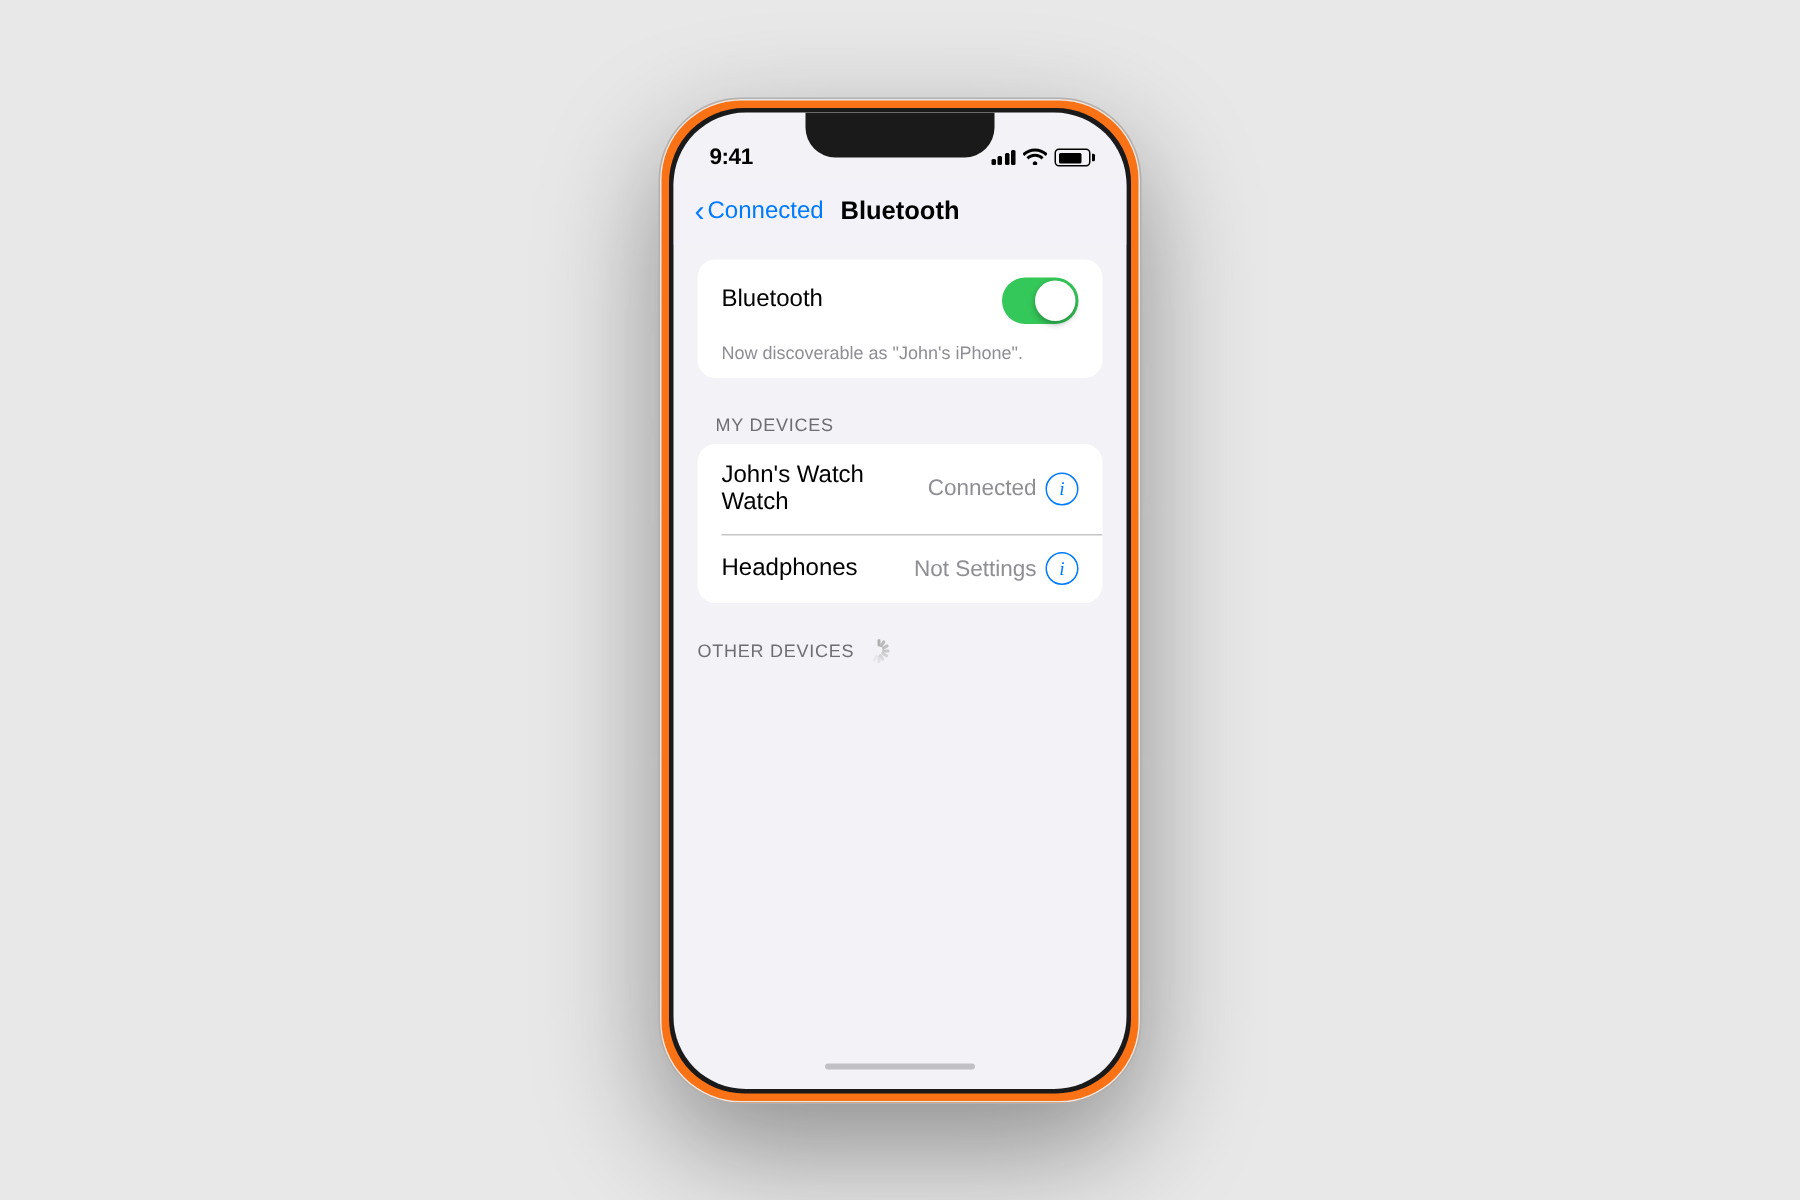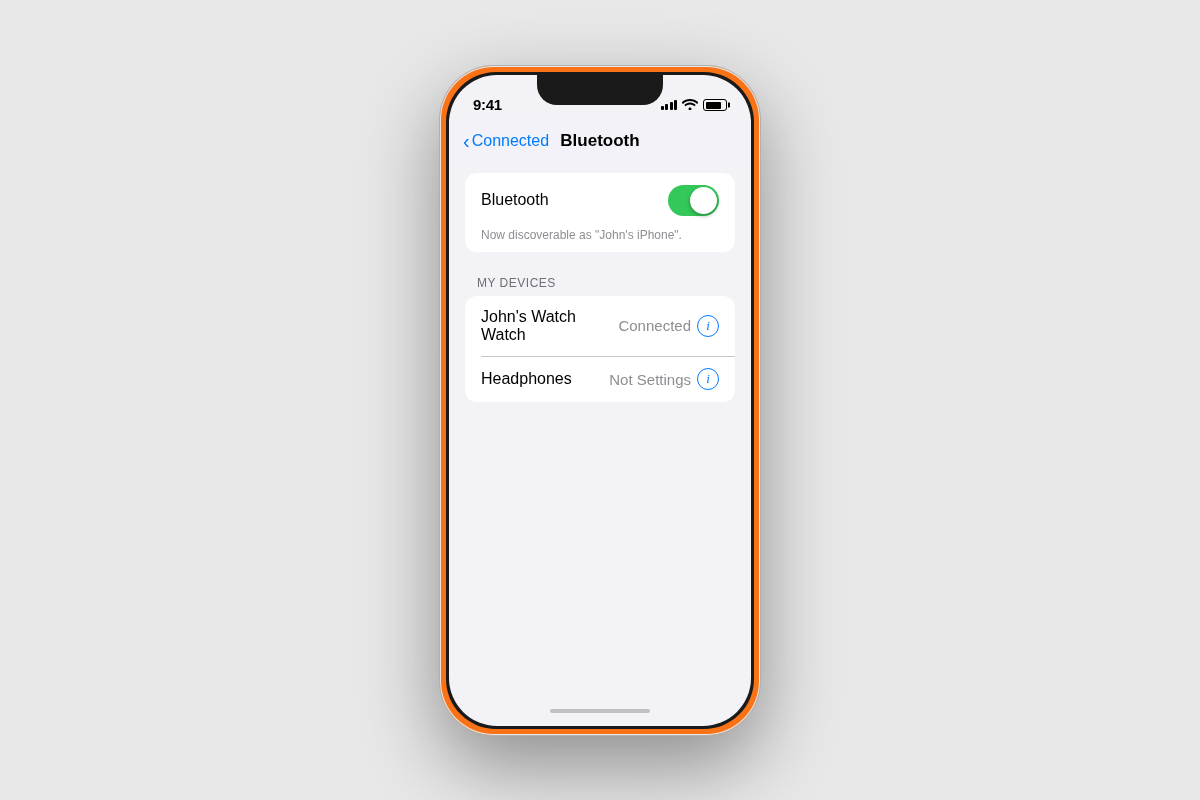--- a/index.html
+++ b/index.html
@@ -442,20 +442,40 @@
             <div class="device-row">
               <span class="device-name">Headphones</span>
               <div class="device-status">
                 <span class="device-status-text">Not Settings</span>
                 <div class="info-button">i</div>
               </div>
             </div>
           </div>
         </div>
 
+        <div>
+          <div class="other-devices-header">
+            <span class="other-devices-label">OTHER DEVICES</span>
+
+            <div class="spinner">
+              <svg width="16" height="16" viewBox="0 0 16 16">
+                <g>
+                  <line x1="8" y1="1" x2="8" y2="4" stroke="#b0b0b0" stroke-width="2" stroke-linecap="round" opacity="1.0"></line>
+                  <line x1="11.2" y1="1.9" x2="9.6" y2="4.5" stroke="#b0b0b0" stroke-width="2" stroke-linecap="round" opacity="0.875"></line>
+                  <line x1="13.4" y1="4.6" x2="10.9" y2="6.1" stroke="#b0b0b0" stroke-width="2" stroke-linecap="round" opacity="0.75"></line>
+                  <line x1="14" y1="8" x2="11" y2="8" stroke="#b0b0b0" stroke-width="2" stroke-linecap="round" opacity="0.625"></line>
+                  <line x1="13.1" y1="11.2" x2="10.5" y2="9.6" stroke="#b0b0b0" stroke-width="2" stroke-linecap="round" opacity="0.5"></line>
+                  <line x1="10.4" y1="13.4" x2="8.9" y2="10.9" stroke="#b0b0b0" stroke-width="2" stroke-linecap="round" opacity="0.375"></line>
+                  <line x1="8" y1="15" x2="8" y2="12" stroke="#b0b0b0" stroke-width="2" stroke-linecap="round" opacity="0.25"></line>
+                  <line x1="4.8" y1="14.1" x2="6.4" y2="11.5" stroke="#b0b0b0" stroke-width="2" stroke-linecap="round" opacity="0.125"></line>
+                </g>
+              </svg>
+            </div>
+          </div>
+        </div>
 
       </div>
 
       <div class="home-indicator">
         <div class="home-bar"></div>
       </div>
 
     </div>
   </div>
 </div>

